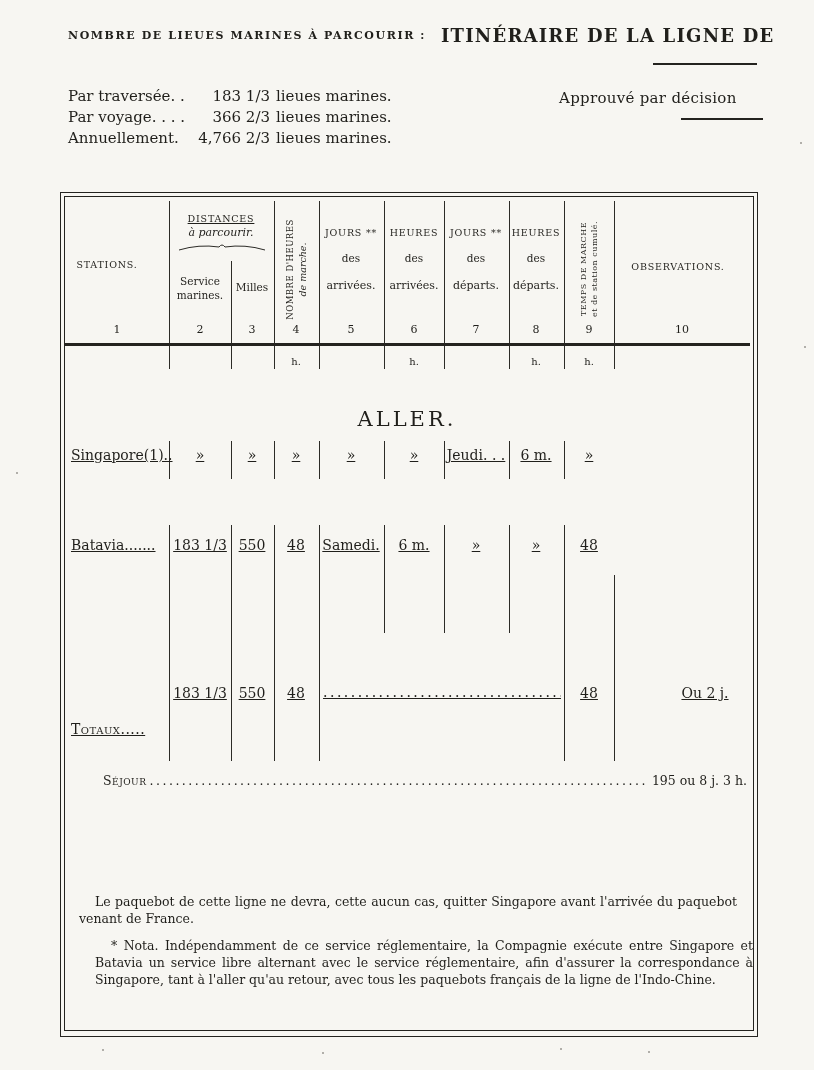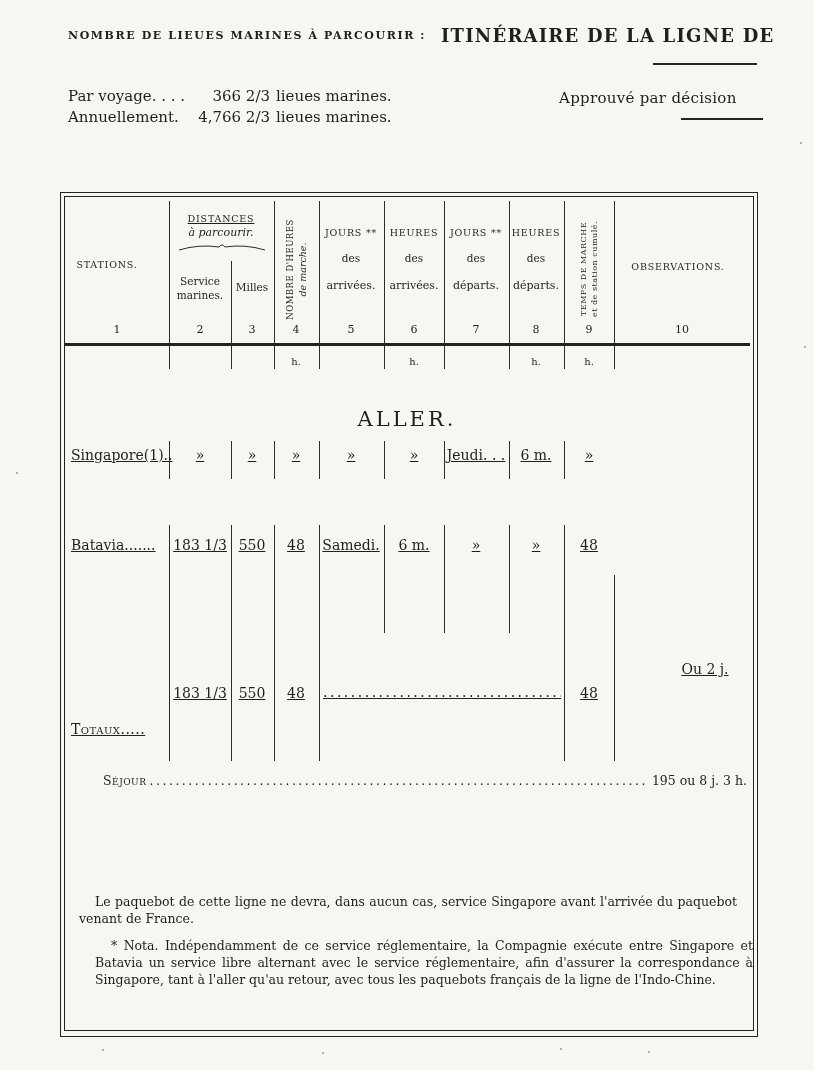--- a/index.html
+++ b/index.html
@@ -49,20 +49,23 @@
   .speck{position:absolute;width:2px;height:2px;border-radius:50%;background:rgba(40,38,32,.45);}
 </style>
 </head>
 <body>
 
 <div class="page">
 
   <div class="abs tl-heading">NOMBRE DE LIEUES MARINES À PARCOURIR :</div>
   <div class="abs tl-rows">
     <div class="tl-row">
+      <span class="lbl">Par traversée. .</span><span class="num">183 1/3</span><span>lieues marines.</span>
+    </div>
+    <div class="tl-row">
       <span class="lbl">Par voyage. . . .</span><span class="num">366 2/3</span><span>lieues marines.</span>
     </div>
     <div class="tl-row">
       <span class="lbl">Annuellement.</span><span class="num">4,766 2/3</span><span>lieues marines.</span>
     </div>
   </div>
 
   <div class="abs tr-title">ITINÉRAIRE DE LA LIGNE DE</div>
   <div class="rule rule-title"></div>
   <div class="abs tr-approval">Approuvé par décision</div>
@@ -179,29 +182,29 @@
       <div class="cell cx" style="left:411px;top:340px;">»</div>
       <div class="cell cx" style="left:471px;top:340px;">»</div>
       <div class="cell cx" style="left:524px;top:340px;">48</div>
 
       <div class="cell smallcaps" style="left:6px;top:488px;margin-top:36px;">Totaux.....</div>
       <div class="cell cx" style="left:135px;top:488px;">183 1/3</div>
       <div class="cell cx" style="left:187px;top:488px;">550</div>
       <div class="cell cx" style="left:231px;top:488px;">48</div>
       <div class="cell dots" style="left:258px;top:487px;width:238px;">........................................................................</div>
       <div class="cell cx" style="left:524px;top:488px;">48</div>
-      <div class="cell cx" style="left:640px;top:464px;">Ou 2 j.</div>
+      <div class="cell cx" style="left:640px;top:488px;">Ou 2 j.</div>
 
       <div class="sejour-row">
         <span class="smallcaps">Séjour</span>
           <span class="leader">........................................................................................................................</span>
           <span>195 ou 8 j. 3 h.</span>
       </div>
 
-      <div class="fn fn-just" style="left:14px;top:696px;width:658px;">Le paquebot de cette ligne ne devra, dans aucun cas, service Singapore avant l'arrivée du paquebot venant de France.</div>
+      <div class="fn fn-just" style="left:14px;top:696px;width:658px;">Le paquebot de cette ligne ne devra, cette aucun cas, quitter Singapore avant l'arrivée du paquebot venant de France.</div>
       <div class="fn fn-just" style="left:30px;top:740px;width:658px;">* Nota. Indépendamment de ce service réglementaire, la Compagnie exécute entre Singapore et Batavia un service libre alternant avec le service réglementaire, afin d'assurer la correspondance à Singapore, tant à l'aller qu'au retour, avec tous les paquebots français de la ligne de l'Indo-Chine.</div>
 
     </div>
   </div>
 
   <div class="speck" style="left:16px;top:472px;"></div>
   <div class="speck" style="left:800px;top:142px;"></div>
   <div class="speck" style="left:804px;top:346px;"></div>
   <div class="speck" style="left:102px;top:1049px;"></div>
   <div class="speck" style="left:322px;top:1052px;"></div>

